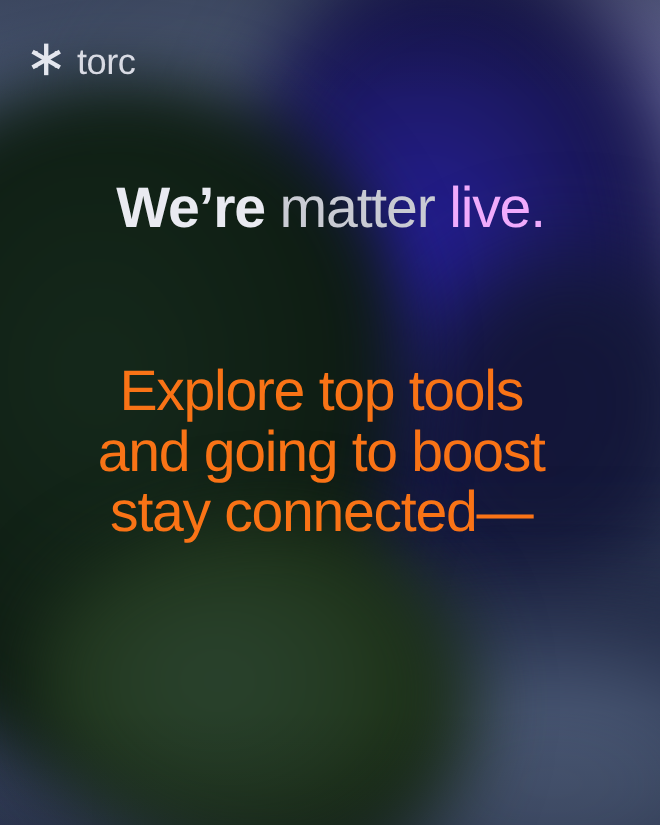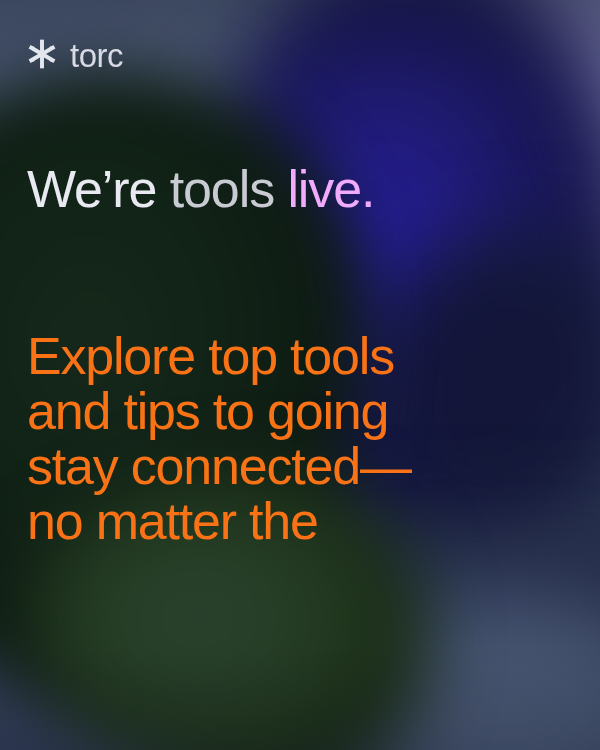--- a/index.html
+++ b/index.html
@@ -11,20 +11,21 @@
     font-family:"Liberation Sans", sans-serif;
     overflow:hidden;
   }
 
   .canvas {
     position:relative;
     width:600px; height:750px;
     overflow:hidden;
     background:#38435c;
     isolation:isolate;
+    text-align:center;
   }
 
   
   .bg-layer { position:absolute; pointer-events:none; }
 
   .bg-base {
     inset:0;
     background:
       linear-gradient(160deg, #4b5872 0%, #455270 30%, #3a4663 60%, #2b3450 100%);
   }
@@ -133,21 +134,21 @@
 
   
   .headline {
     margin-top:89px;
     font-size:52px;
     line-height:1.02;
     font-weight:400;
     letter-spacing:-1.1px;
     white-space:nowrap;
   }
-  .hl-seg-1 { color:#e9eaf1; }
+  .hl-seg-1 { color:#e9eaf1;font-weight:bold; }
   .hl-seg-2 { color:#c9cbd3; }
   .hl-seg-3 { color:#f0abfc; }
 
   
   .body-copy {
     margin-top:113px;
     font-size:52px;
     line-height:55px;
     font-weight:400;
     letter-spacing:-1.2px;
@@ -183,23 +184,22 @@
           <rect x="13.9" y="0.7" width="4.2" height="30.6" transform="rotate(-60 16 16)"></rect>
           <rect x="4.3" y="8.0" width="3.4" height="3.4"></rect>
           <rect x="24.3" y="8.0" width="3.4" height="3.4"></rect>
           <rect x="4.3" y="20.6" width="3.4" height="3.4"></rect>
           <rect x="24.3" y="20.6" width="3.4" height="3.4"></rect>
         </g>
       </svg>
       <span class="logo-wordmark">torc</span>
     </div>
 
-    <h1 class="headline"><span class="hl-seg-1">We’re </span><span class="hl-seg-2">tools </span><span class="hl-seg-3">live.</span></h1>
+    <h1 class="headline"><span class="hl-seg-1">We’re </span><span class="hl-seg-2">matter </span><span class="hl-seg-3">live.</span></h1>
 
     <p class="body-copy">
       <span class="body-line">Explore top tools</span>
-      <span class="body-line">and tips to going</span>
+      <span class="body-line">and going to boost</span>
       <span class="body-line">stay connected—</span>
-      <span class="body-line">no matter the</span>
     </p>
 
   </div>
 </div>
 
 </body></html>

